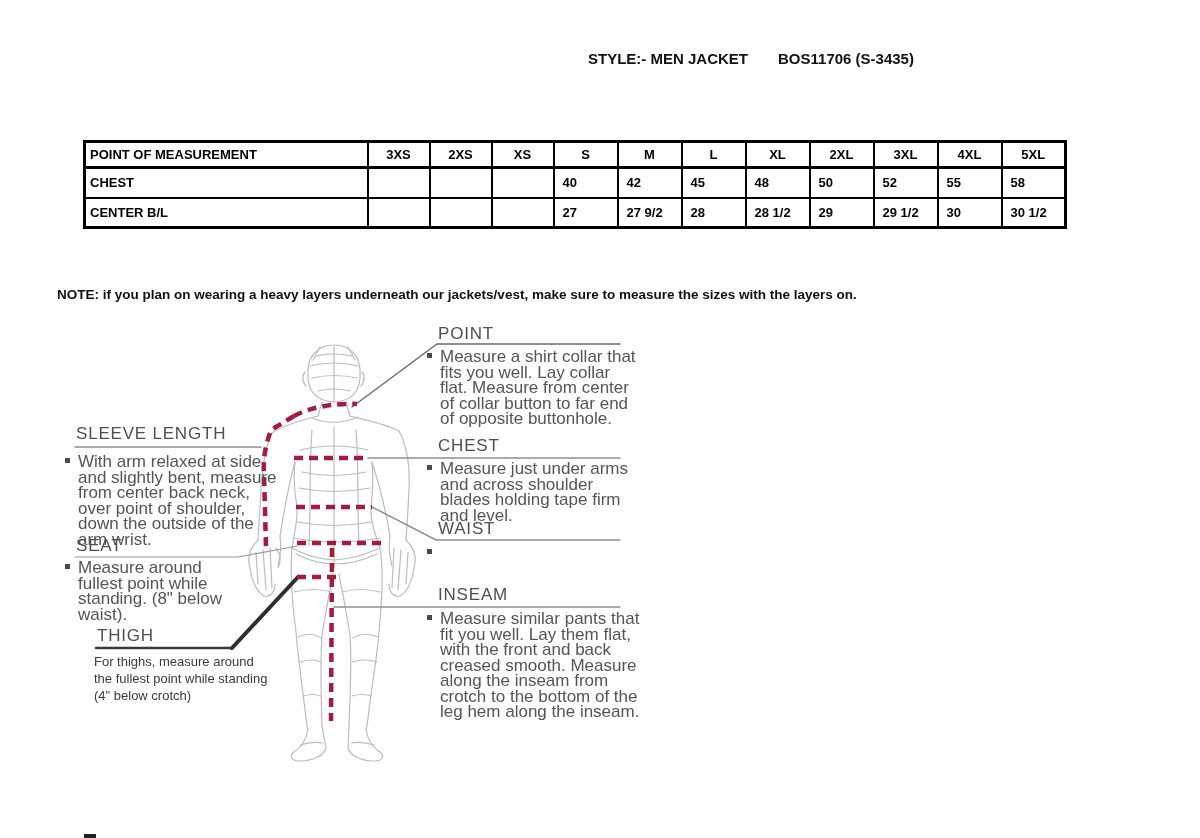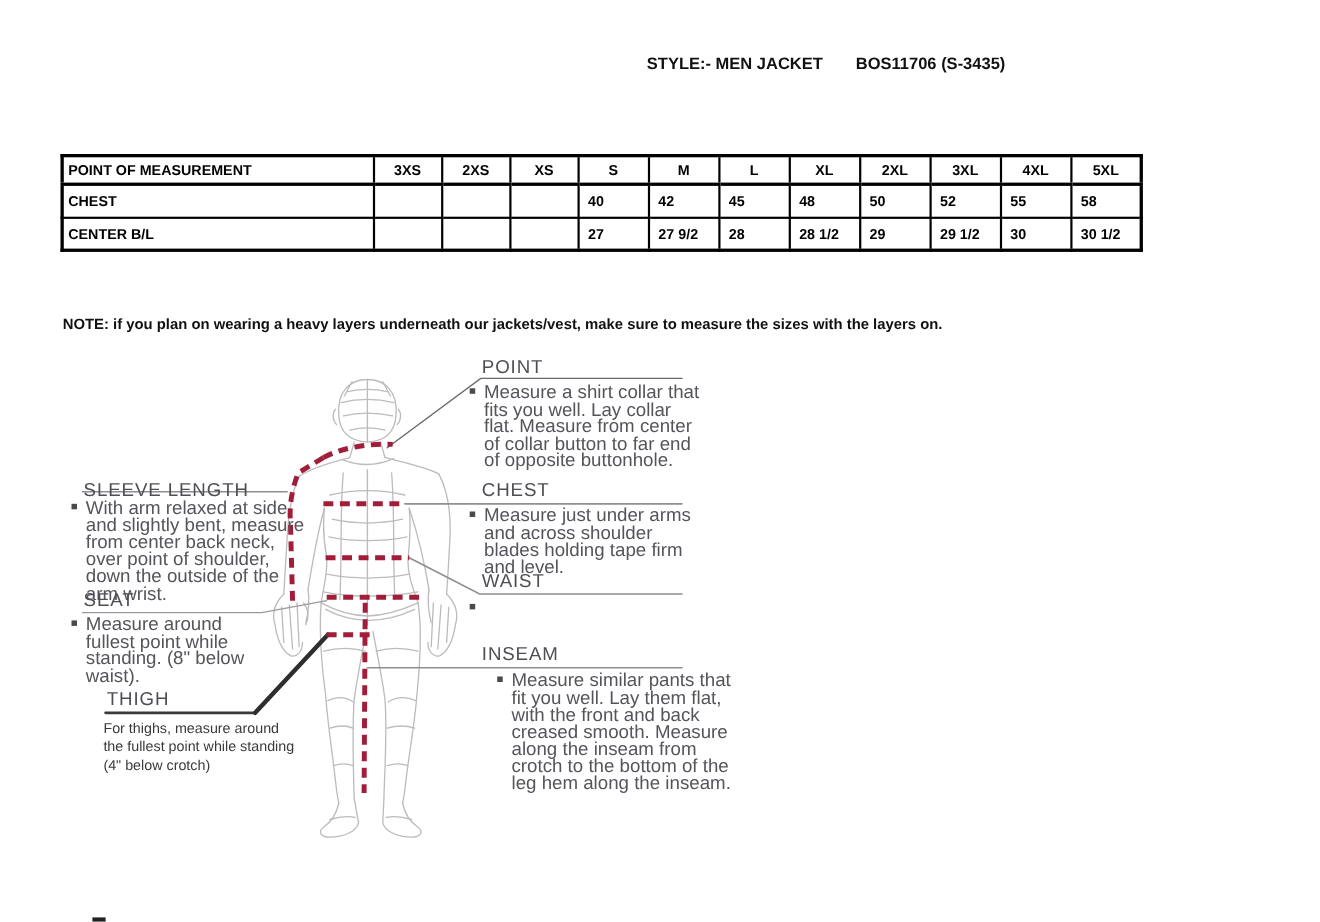--- a/index.html
+++ b/index.html
@@ -6,21 +6,21 @@
   html,body { width:1200px; height:838px; background:#ffffff; font-family:"Liberation Sans", sans-serif; position:relative; overflow:hidden; }
 
   .abs { position:absolute; }
 
   
   #title { left:588px; top:50px; display:flex; gap:30px; font-size:15px; font-weight:bold; color:#111; }
 
   
   #size-table-wrap { left:55px; top:140px; }
   table { border-collapse:collapse; table-layout:fixed; }
-  table, th, td { border:2px solid #000; }
+  table, th, td { border:2px solid #000;margin-left:28px; }
   table { border-width:3px; }
   th { height:26px; font-size:13px; font-weight:bold; text-align:center; border-bottom-width:3px; color:#000; }
   th.rowhead-col { text-align:left; padding-left:4px; }
   td { height:30px; font-size:13px; font-weight:bold; text-align:left; padding-left:8px; color:#000; vertical-align:middle; }
   td.rowlabel { padding-left:4px; }
 
   
   #note { left:57px; top:287px; font-size:13.5px; font-weight:bold; color:#111; width:1000px; }
 
   
@@ -204,26 +204,26 @@
   <span class="bullet"></span>
   <span>Measure just under arms and across shoulder blades holding tape firm and level.</span>
 </div>
 
 <div class="abs guide-heading" style="left:438px; top:519px;">WAIST</div>
 <div class="abs desc" style="left:440px; top:545px; width:190px;">
   <span class="bullet"></span>
 </div>
 
 <div class="abs guide-heading" style="left:438px; top:585px;">INSEAM</div>
-<div class="abs desc" style="left:440px; top:611px; width:200px;margin-left:25px;">
+<div class="abs desc" style="left:440px; top:611px; width:200px;">
   <span class="bullet"></span>
   <span>Measure similar pants that fit you well. Lay them flat, with the front and back creased smooth. Measure along the inseam from crotch to the bottom of the leg hem along the inseam.</span>
 </div>
 
-<div class="abs guide-heading" style="left:76px; top:436px;">SLEEVE LENGTH</div>
+<div class="abs guide-heading" style="left:76px; top:424px;">SLEEVE LENGTH</div>
 <div class="abs desc" style="left:78px; top:454px; width:200px;">
   <span class="bullet"></span>
   <span>With arm relaxed at side and slightly bent, measure from center back neck, over point of shoulder, down the outside of the arm wrist.</span>
 </div>
 
 <div class="abs guide-heading" style="left:76px; top:536px;">SEAT</div>
 <div class="abs desc" style="left:78px; top:560px; width:170px;">
   <span class="bullet"></span>
   <span>Measure around fullest point while standing. (8" below waist).</span>
 </div>

